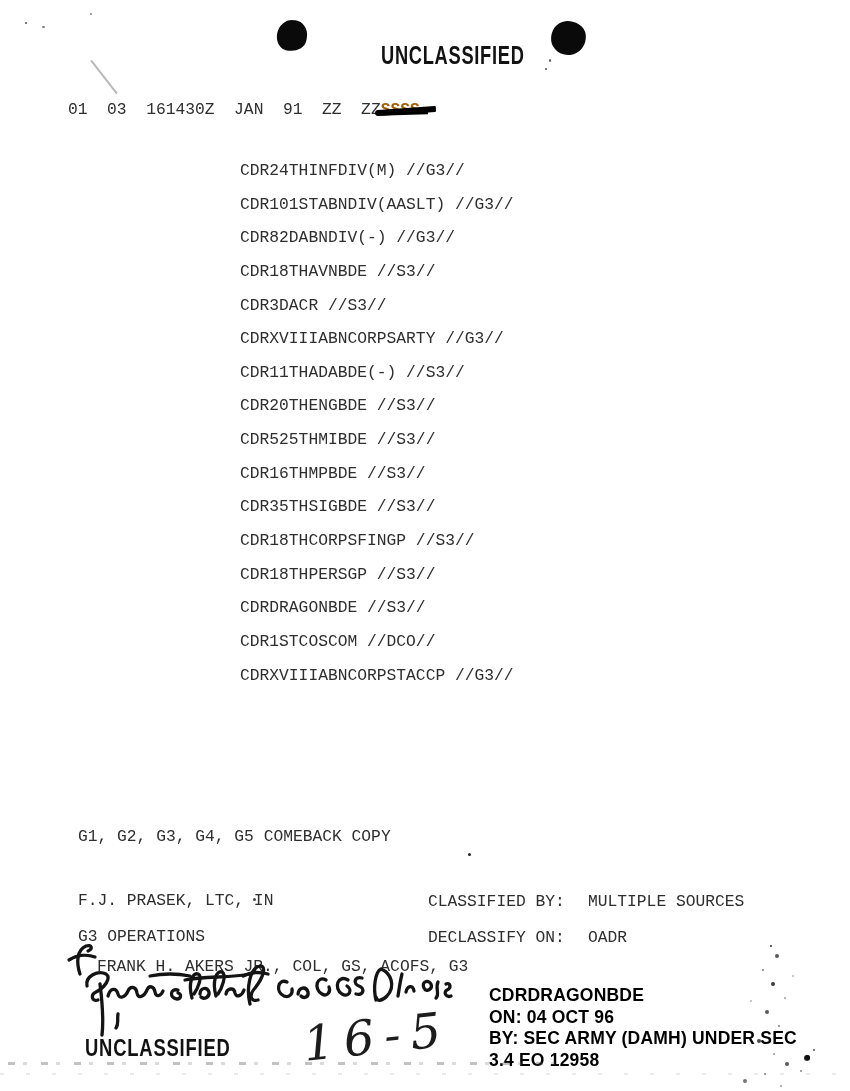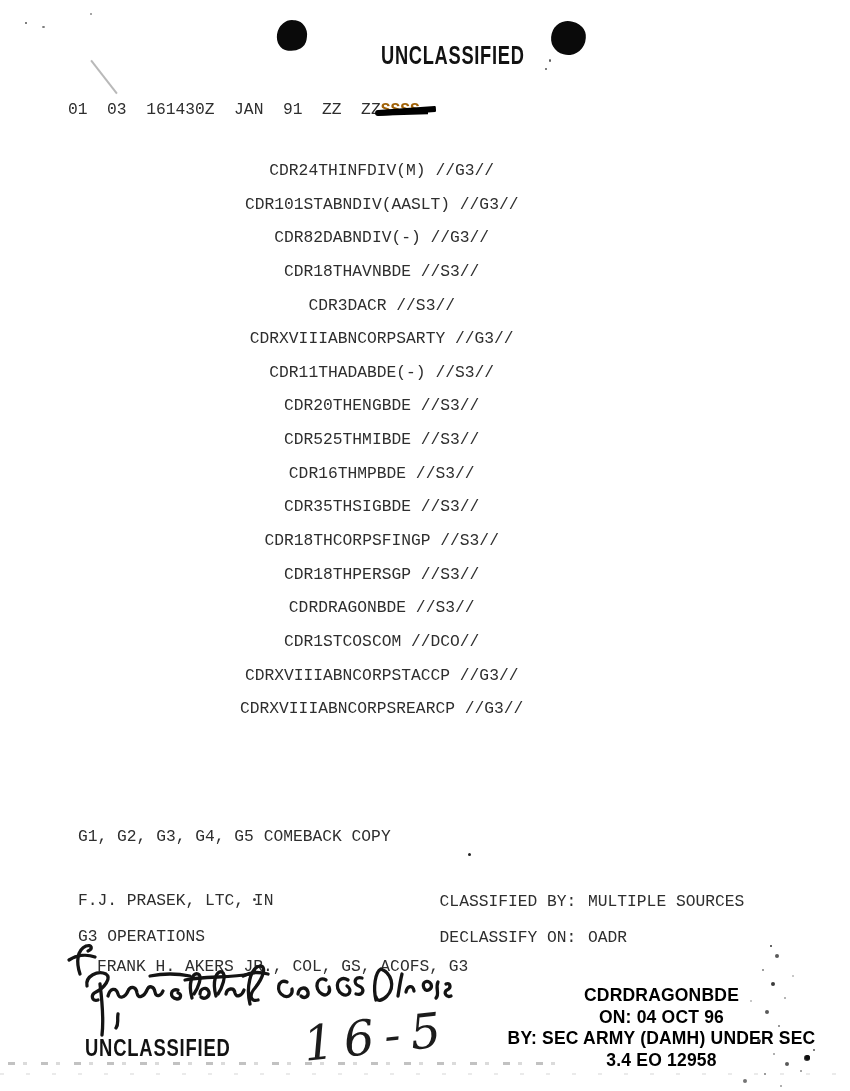--- a/index.html
+++ b/index.html
@@ -1,21 +1,20 @@
 <!DOCTYPE html>
 <html><head>
 <meta charset="utf-8">
 <style>
   html,body{margin:0;padding:0;background:#e8e8e8;}
   .page{
     position:relative;width:850px;height:1091px;margin:0 auto;
     background:#ffffff;overflow:hidden;
     font-family:"Liberation Mono","DejaVu Sans Mono",monospace;
     color:#2a2a2a;
-    text-align:center;
   }
   .abs{position:absolute;}
   .mono{
     font-family:Liberation Mono, monospace;
     font-size:16.3px;line-height:1;white-space:pre;color:#2e2e2e;
     letter-spacing:0;
   }
   .banner{
     font-family:"Liberation Sans",sans-serif;font-weight:700;
     font-size:25px;color:#121212;letter-spacing:1px;
@@ -117,21 +116,20 @@
     <div class="mono line">CDR11THADABDE(-) //S3//</div>
     <div class="mono line">CDR20THENGBDE //S3//</div>
     <div class="mono line">CDR525THMIBDE //S3//</div>
     <div class="mono line">CDR16THMPBDE //S3//</div>
     <div class="mono line">CDR35THSIGBDE //S3//</div>
     <div class="mono line">CDR18THCORPSFINGP //S3//</div>
     <div class="mono line">CDR18THPERSGP //S3//</div>
     <div class="mono line">CDRDRAGONBDE //S3//</div>
     <div class="mono line">CDR1STCOSCOM //DCO//</div>
     <div class="mono line">CDRXVIIIABNCORPSTACCP //G3//</div>
-    <div class="mono line">CDRXVIIIABNCORPSREARCP //G3//</div>
   </div>
 
   <div class="abs mono" style="left:78px;top:829px;">G1, G2, G3, G4, G5 COMEBACK COPY</div>
 
   <div class="abs mono" style="left:78px;top:893px;">F.J. PRASEK, LTC, IN</div>
   <div class="abs" style="left:428px;top:893px;">
     <span class="mono cls-label">CLASSIFIED BY:</span><span class="mono">MULTIPLE SOURCES</span>
   </div>
   <div class="abs mono" style="left:78px;top:929px;">G3 OPERATIONS</div>
   <div class="abs" style="left:428px;top:929px;">

